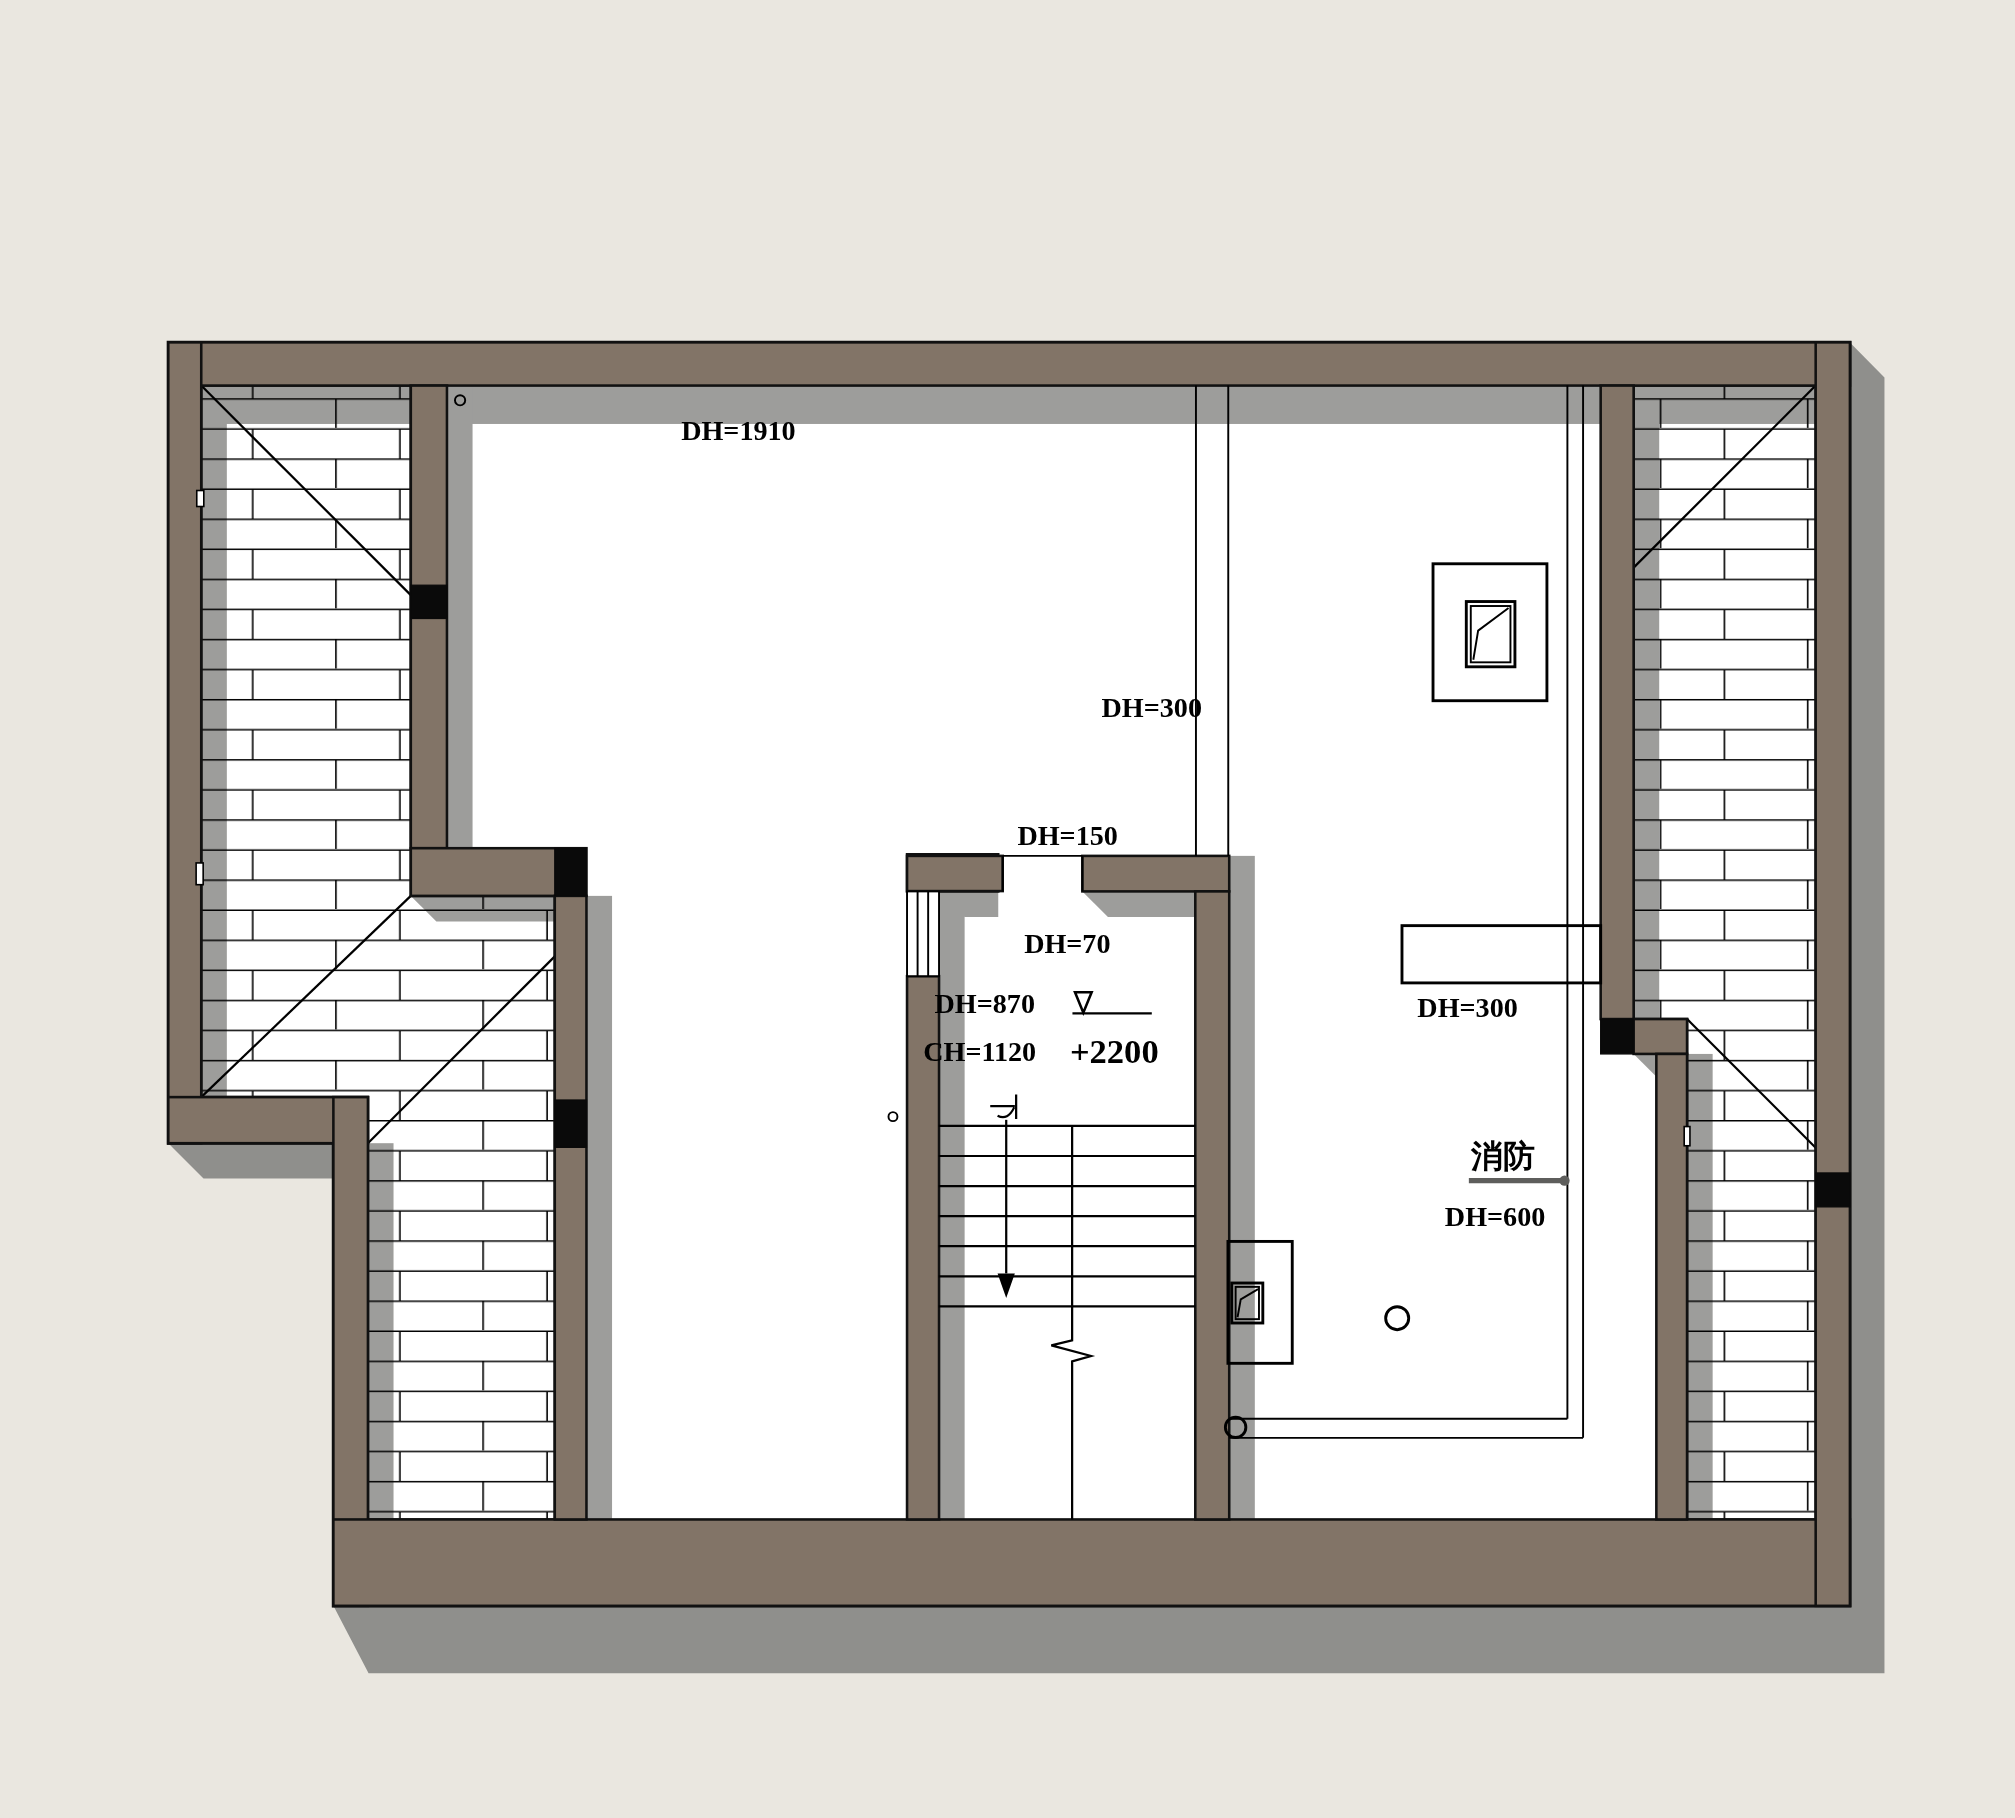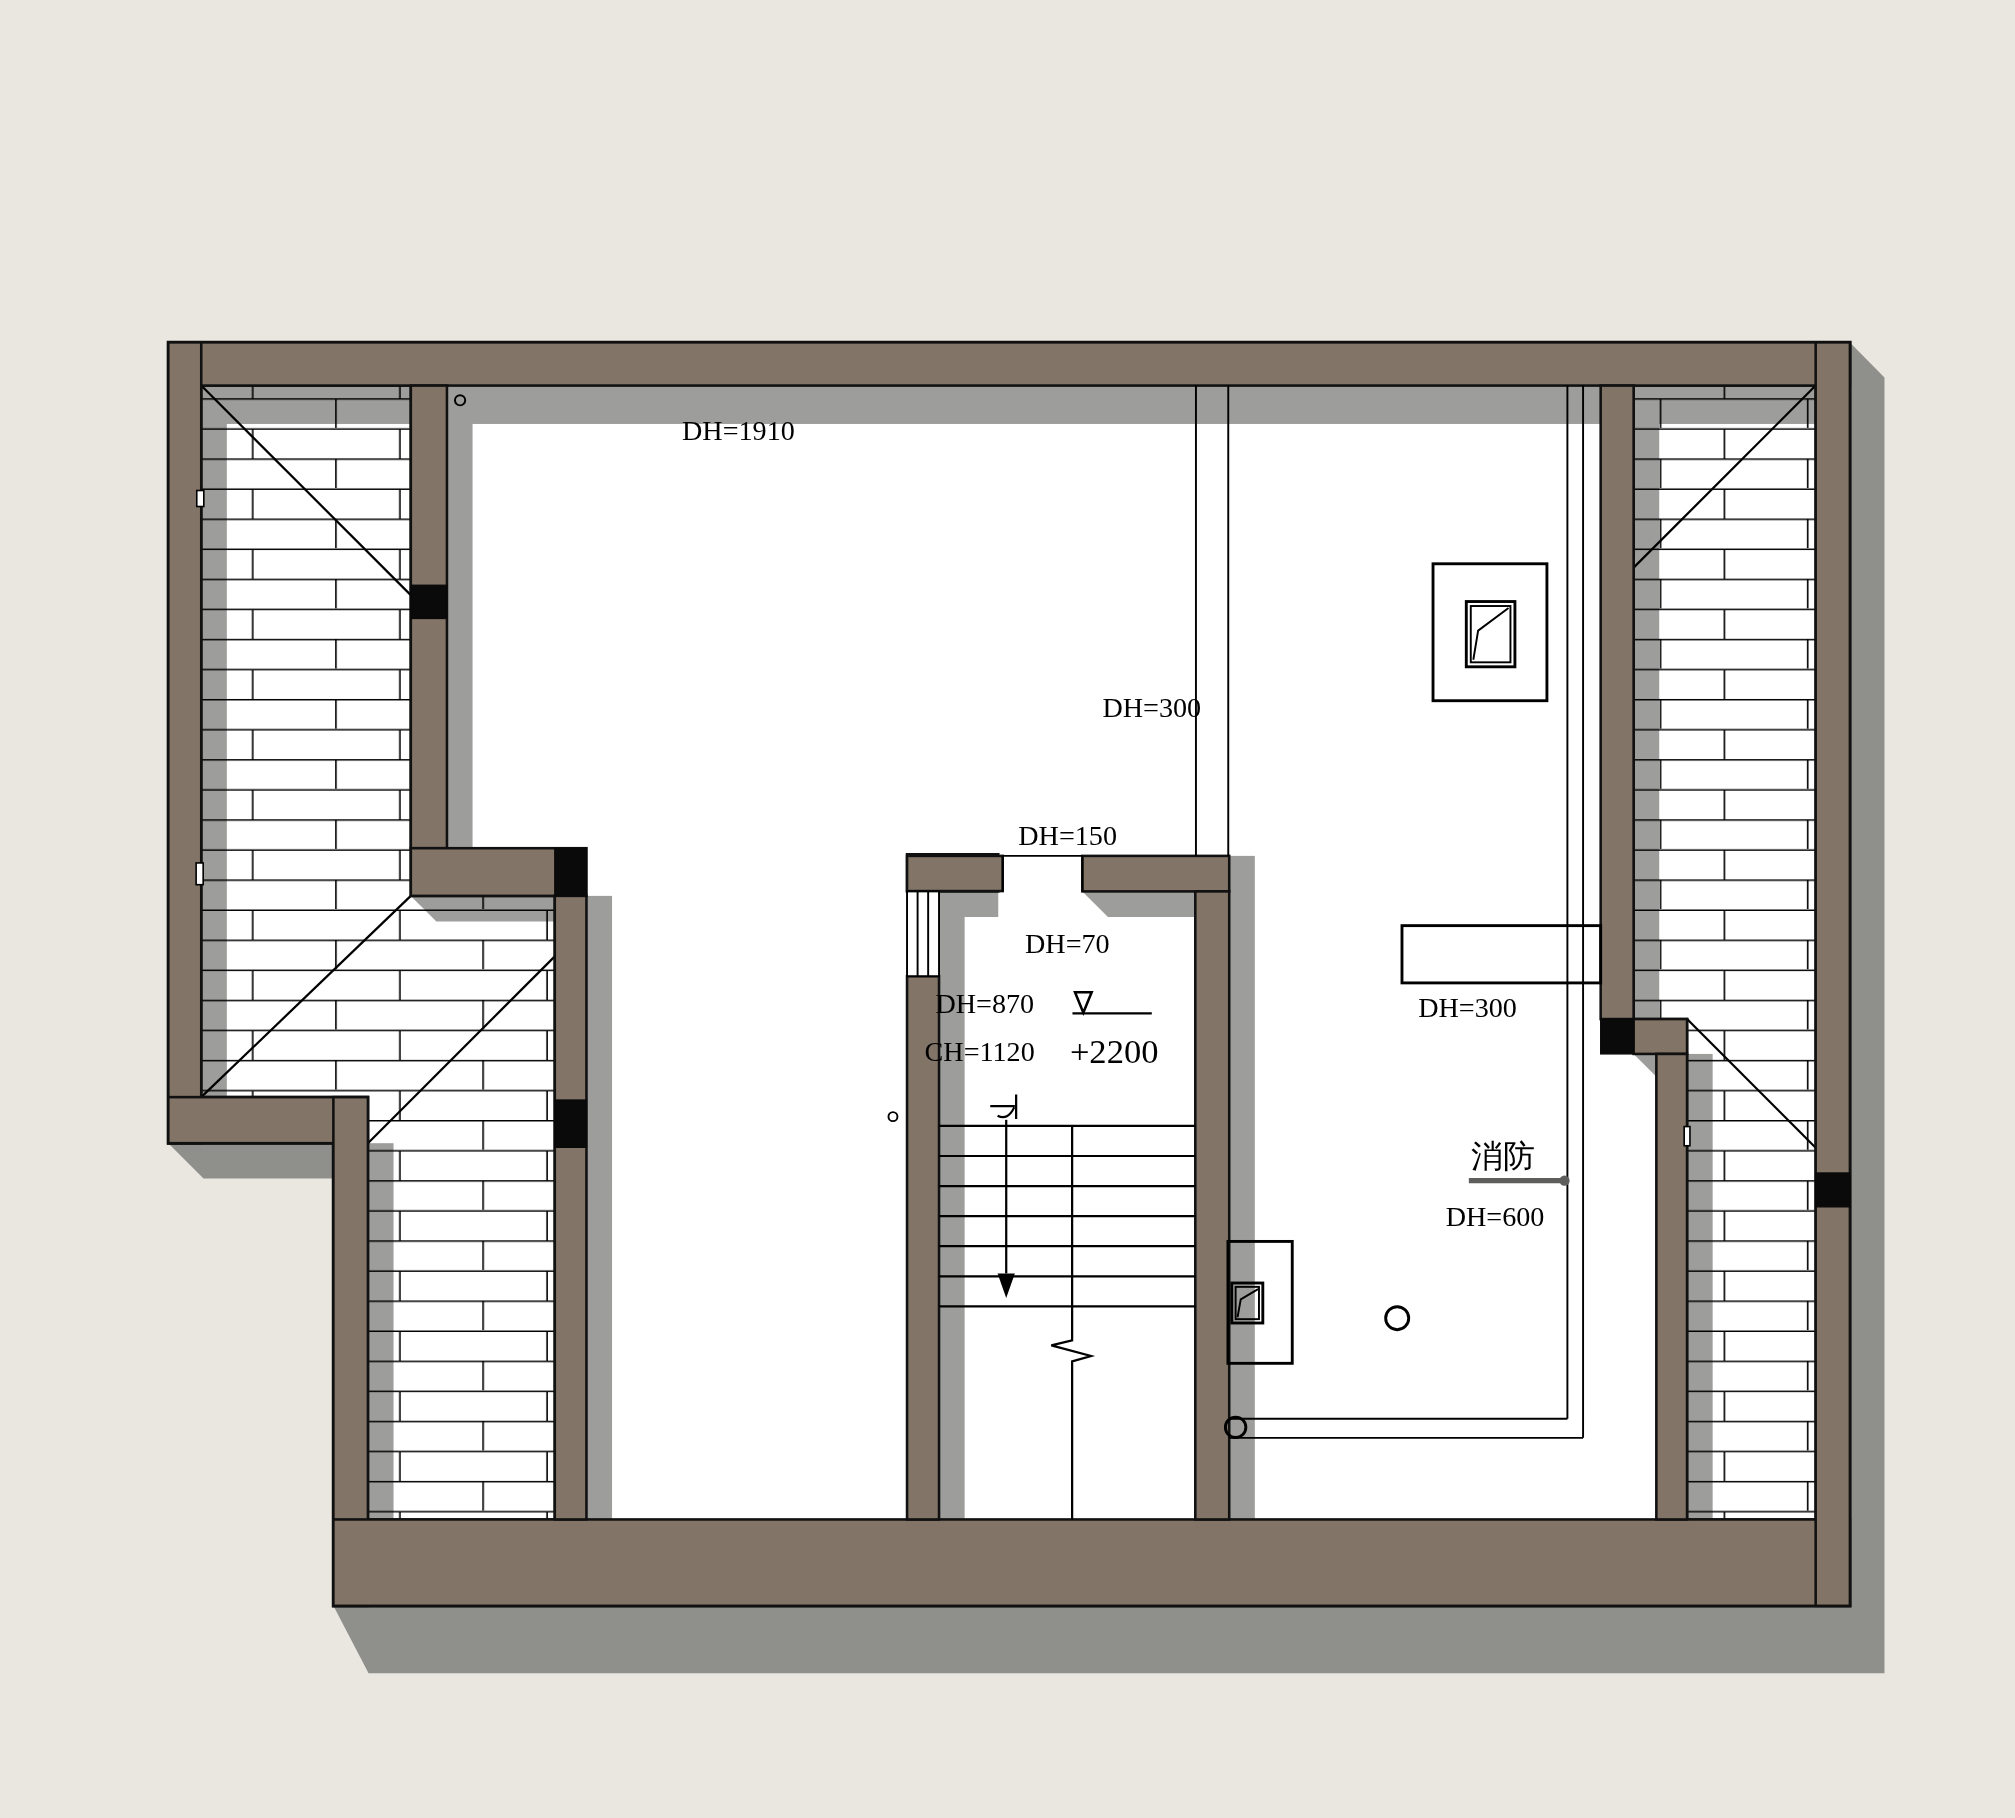--- a/index.html
+++ b/index.html
@@ -1,17 +1,17 @@
 <!DOCTYPE html>
 <html style="--bg: #eae7e0; --wall: #827467; --shadow-in: #9d9d9b; --shadow-out: #8f8f8c; --floor: #ffffff; --line: #000000;font-size:6.4px"><head>
 <meta charset="utf-8">
 <style>
   html,body{margin:0;padding:0;width:100%;height:100%;}
   body{background:var(--bg,#eae7e0);overflow:hidden;}
-  .stage{width:100vw;height:100vh;display:flex;align-items:flex-end;justify-content:center;}
+  .stage{width:100vw;height:100vh;display:flex;align-items:flex-end;justify-content:center;font-weight:bold;}
   svg{width:100%;height:100%;display:block;}
   .wall{fill:var(--wall,#827467);stroke:#111;stroke-width:8;}
   .blk{fill:#0a0a0a;stroke:#0a0a0a;stroke-width:4;}
   .shin{fill:var(--shadow-in,#9d9d9b);stroke:none;}
   .shout{fill:var(--shadow-out,#8f8f8c);stroke:none;}
   .floor{fill:var(--floor,#ffffff);stroke:#111;stroke-width:10;}
   .hatch{fill:url(#stonepat);stroke:#111;stroke-width:8;}
   .ln{stroke:#000;stroke-width:6;fill:none;}
   .ln2{stroke:#000;stroke-width:7;fill:none;}
   .box{fill:none;stroke:#000;stroke-width:9;}

